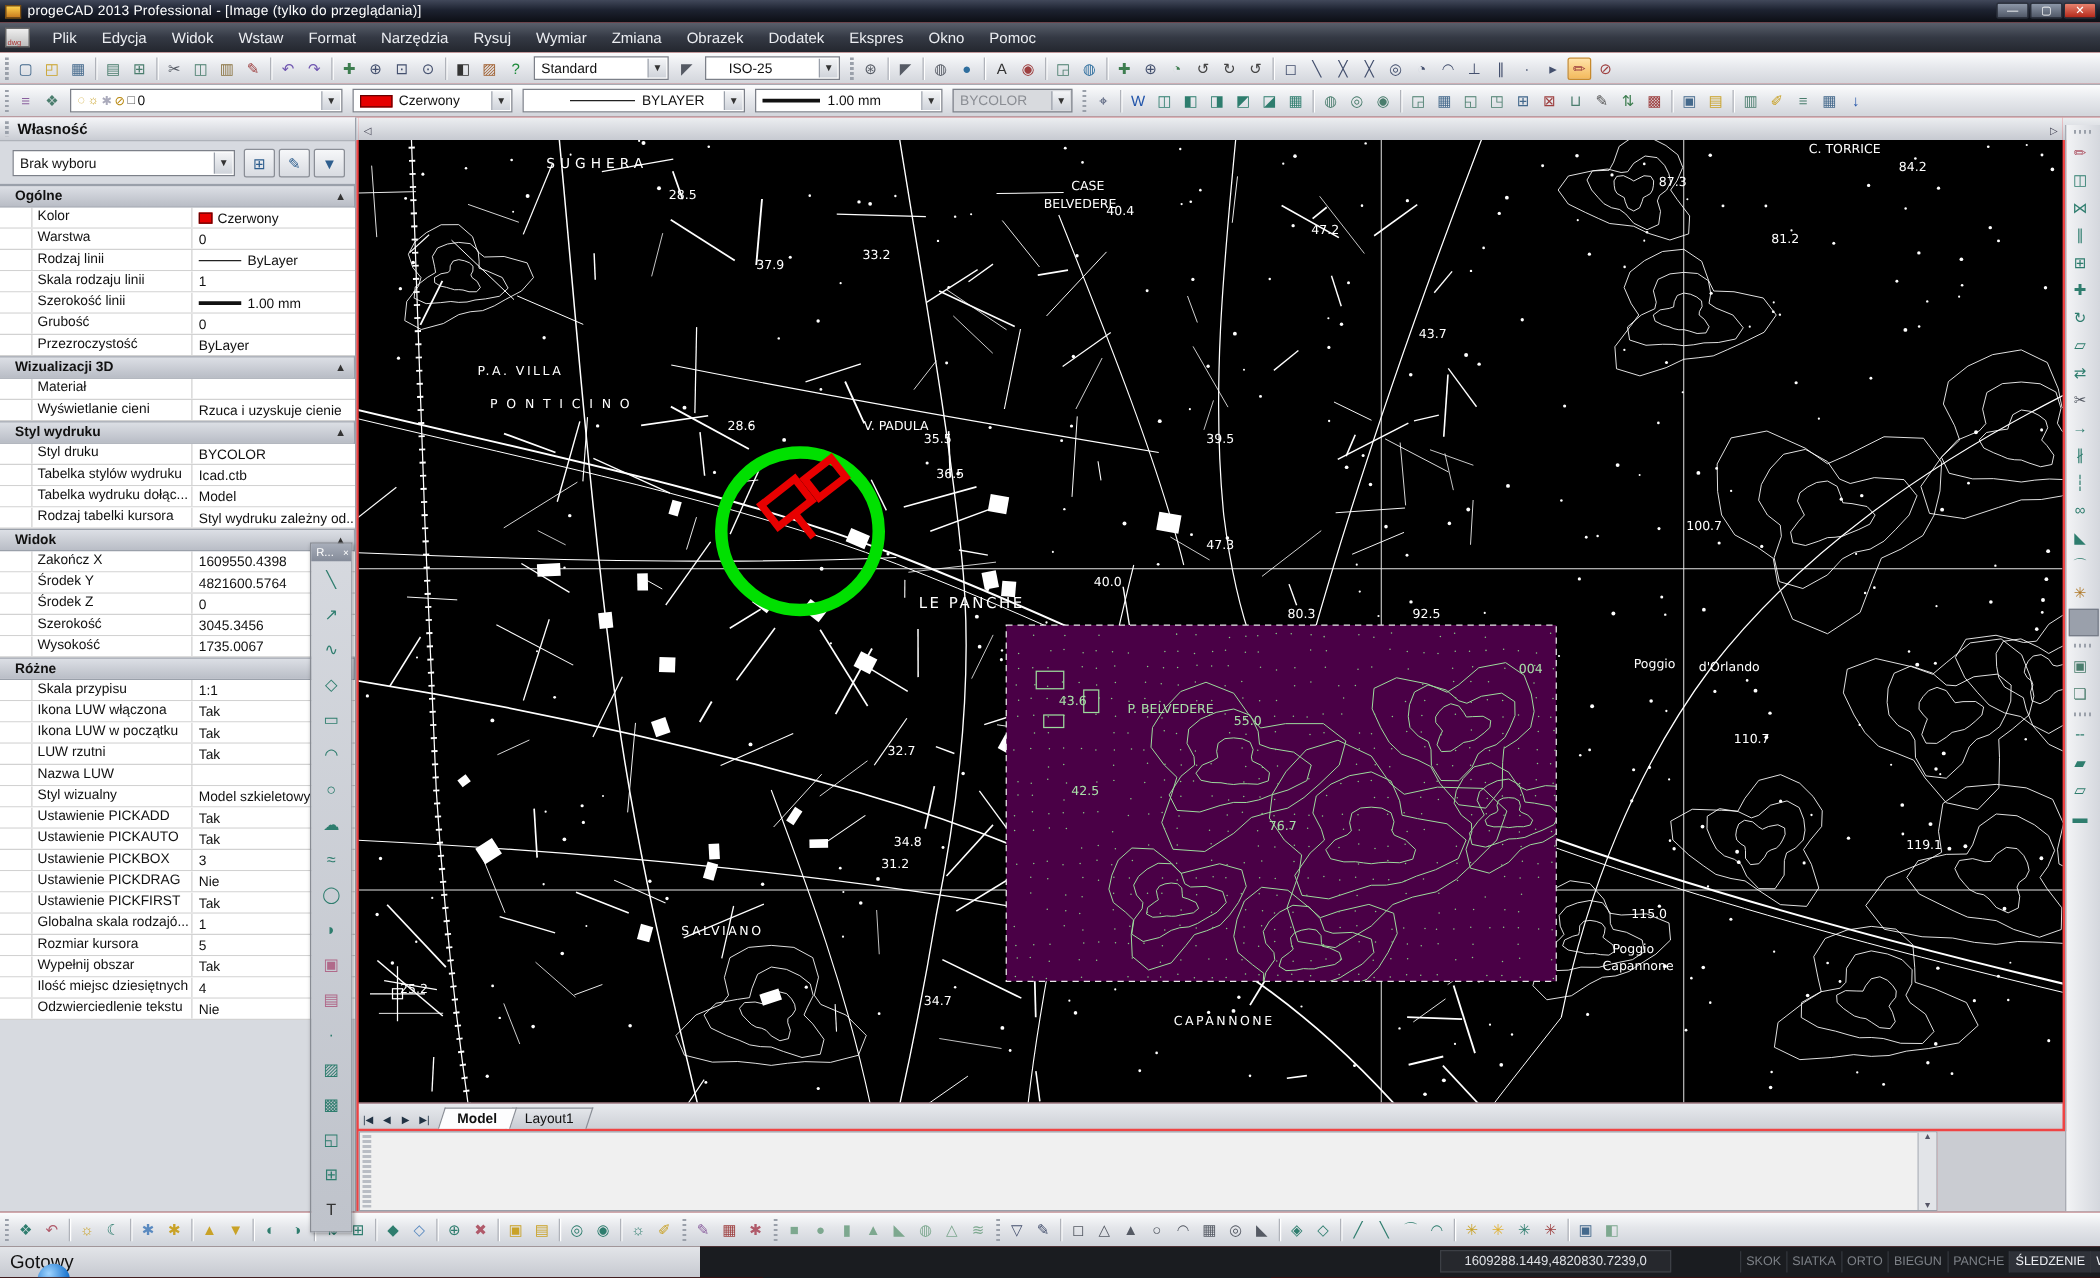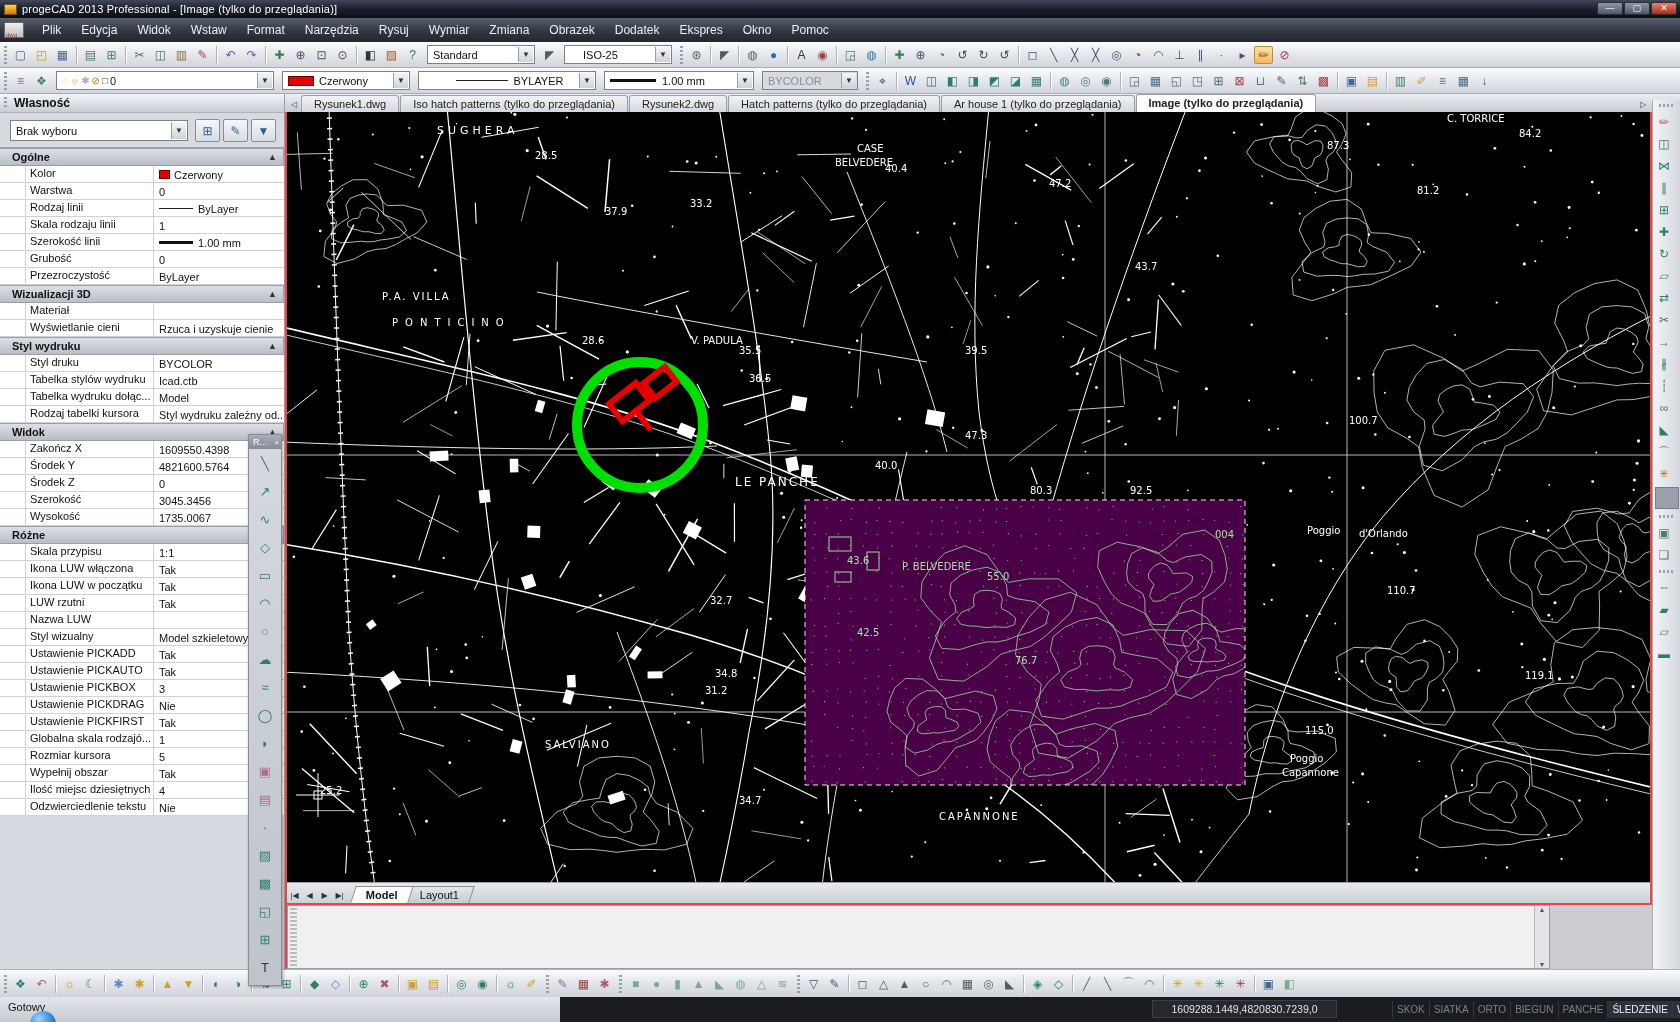--- a/index.html
+++ b/index.html
@@ -119,21 +119,21 @@
   #rightstrip .ic{margin:1px 0;width:22px;height:20px;}
   #rightstrip .pressed{width:24px;height:22px;background:#9aa0ab;border:1px solid #767c88;margin:2px 0;}
 
   
   #bottombar{position:absolute;left:0;top:969px;width:1680px;height:28px;
     background:linear-gradient(#fbfcfd,#e4e6ea 45%,#cfd3da);border-top:1px solid #aeb2b9;display:flex;align-items:center;}
 
   
   #statusbar{position:absolute;left:0;top:997px;width:1680px;height:25px;background:#1a1c20;overflow:hidden;}
   #status-left{position:absolute;left:0;top:0;width:560px;height:25px;background:linear-gradient(#e3e5e9,#c6c9d0);
-    padding:4px 0 0 8px;font-size:11px;color:#111;}
+    padding:4px 0 0 8px;font-size:15px;color:#111;}
   #status-orb{position:absolute;left:30px;top:14px;width:26px;height:26px;border-radius:50%;
     background:radial-gradient(circle at 35% 30%,#9fd4ff,#1e78d0 60%,#0b3f7a);}
   #coords{position:absolute;left:1152px;top:3px;width:185px;height:18px;background:#26282d;border:1px solid #3c3f45;
     color:#dfe1e6;font-size:10.5px;text-align:center;line-height:16px;}
   #toggles{position:absolute;left:1392px;top:0;height:25px;display:flex;align-items:center;}
   .tg{font-size:10px;padding:3px 4px;color:#7d8187;border-left:1px solid #33363c;}
   .tg.on{color:#eef0f4;background:#2e3138;}
 </style>
 </head>
 <body>
@@ -309,28 +309,20 @@
         <span class="ic" style="color: rgb(74, 125, 109);">≡</span>
         <span class="ic" style="color: rgb(68, 105, 140);">▦</span>
         <span class="ic" style="color: rgb(34, 85, 170);">↓</span>
       </div>
   </div>
 
   <div id="tabbar-fill"></div>
   <div id="tabbar-fill2"></div>
   <div id="tabbar">
     <div class="tscroll">◁</div>
-    <div id="doc-tabs" style="display:flex;align-items:flex-end;">
-        <div class="dtab">Rysunek1.dwg</div>
-        <div class="dtab">Iso hatch patterns (tylko do przeglądania)</div>
-        <div class="dtab">Rysunek2.dwg</div>
-        <div class="dtab">Hatch patterns (tylko do przeglądania)</div>
-        <div class="dtab">Ar house 1 (tylko do przeglądania)</div>
-        <div class="dtab active">Image (tylko do przeglądania)</div>
-      </div>
     <div class="tscroll" style="margin-left:auto;">▷</div>
   </div>
 
   <div id="propspanel">
     <div id="props-header">Własność</div>
     <div id="selector-row">
       <div class="combo" id="selector-combo">
         <span>Brak wyboru</span>
         <span class="arrow">▼</span>
       </div>

